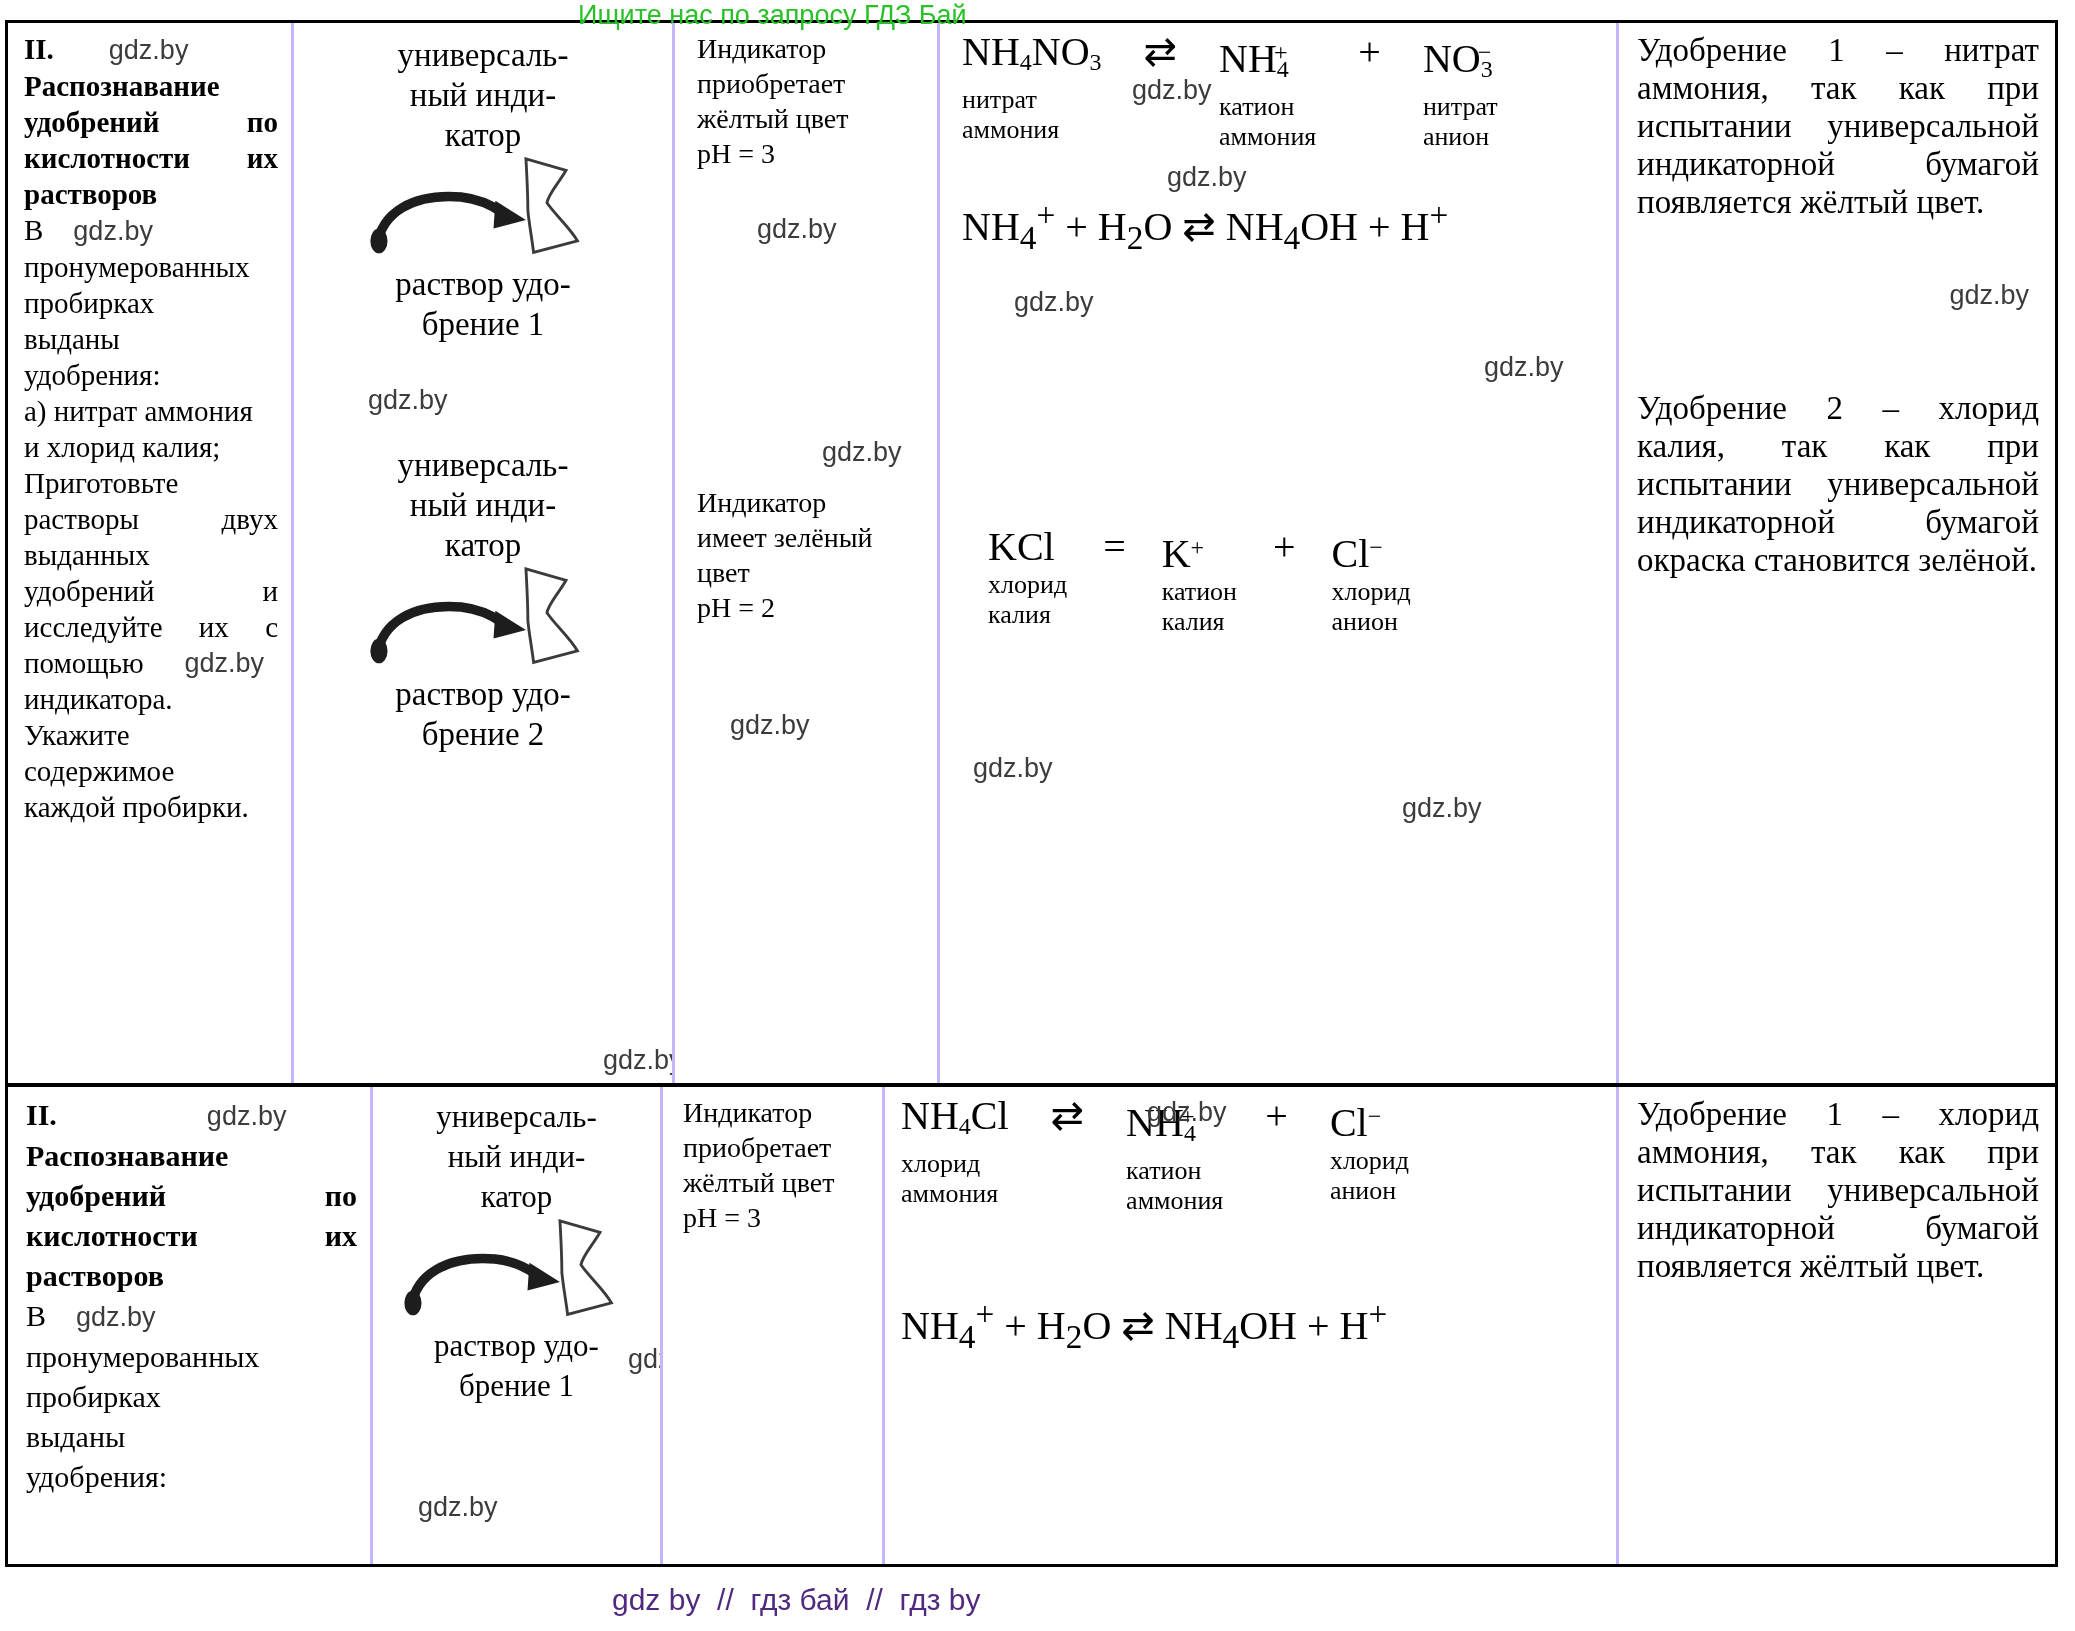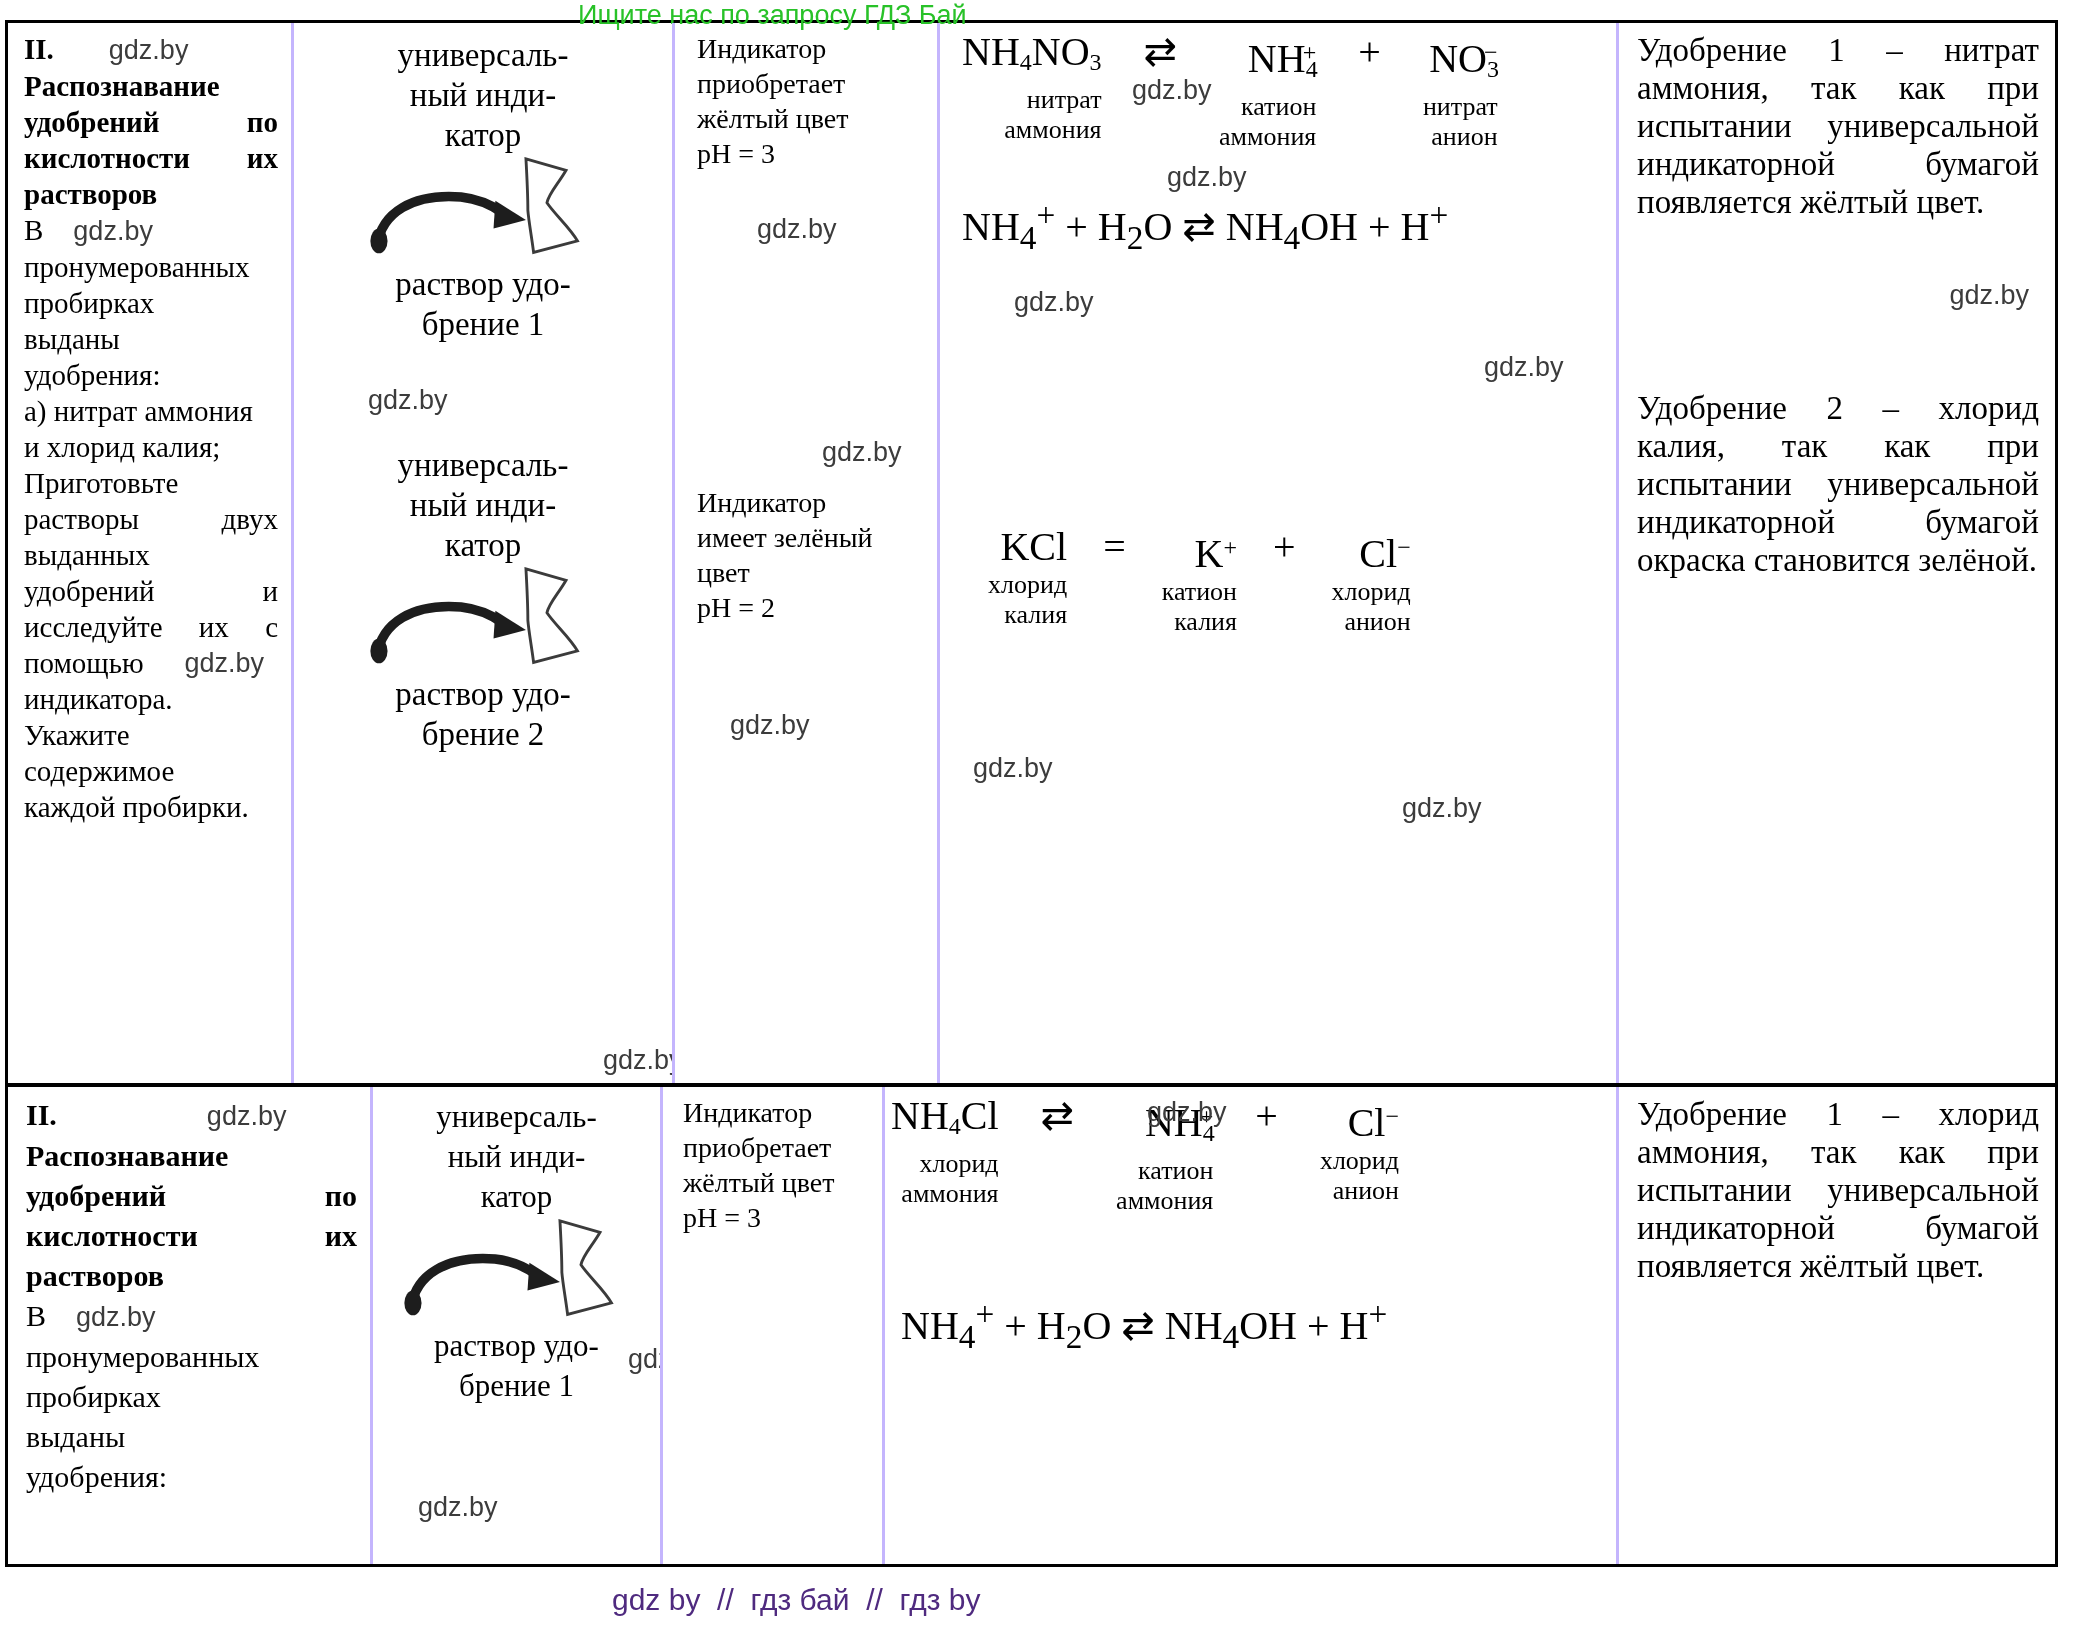--- a/index.html
+++ b/index.html
@@ -32,22 +32,22 @@
   .dtext { text-align:center; }
   .dtext2 { margin-top:101px; }
   .sol { margin-top:4px; }
   .strip-art { display:block; margin:0 auto; }
   .c3 { padding:8px 6px 0 22px; font-size:28px; line-height:35px; }
   .tbl2 .c3 { padding-left:20px; }
   .obs2 { margin-top:314px; }
   .c4 { padding:6px 0 0 0; }
   .eqrow { display:flex; align-items:flex-start; gap:42px; padding-left:22px; }
   .eqrow3 { padding-left:48px; gap:36px; margin-top:262px; }
-  .tbl2 .eqrow { padding-left:6px; }
-  .term { display:flex; flex-direction:column; align-items:flex-end; }
+  .tbl2 .eqrow { padding-left:16px; }
+  .term { display:flex; flex-direction:column; align-items:flex-start; }
   .formula { font-size:40px; line-height:46px; white-space:pre; }
   .formula sub { font-size:0.6em; vertical-align:-0.22em; }
   .formula sup { font-size:0.6em; vertical-align:0.5em; }
   .formula sup.stacked { margin-left:-0.62em; }
   .lbl { font-size:26px; line-height:30px; text-align:center; }
   .lbl:empty { display:none; }
   .eqline { font-size:40px; line-height:46px; padding-left:22px; margin-top:40px; white-space:pre; }
   .tbl2 .eqline { margin-top:75px; padding-left:16px; }
   .c5 { padding:8px 16px 0 18px; font-size:33px; line-height:38px; }
   .concl { text-align:justify; }

